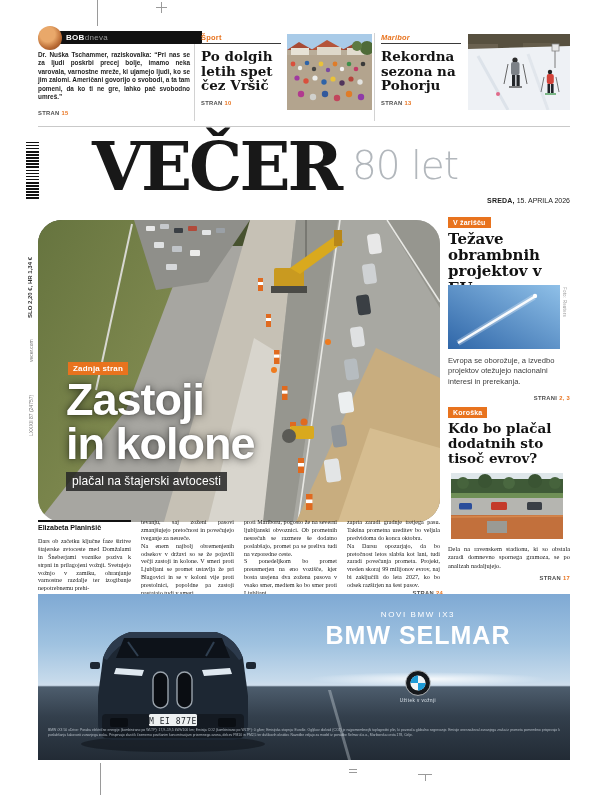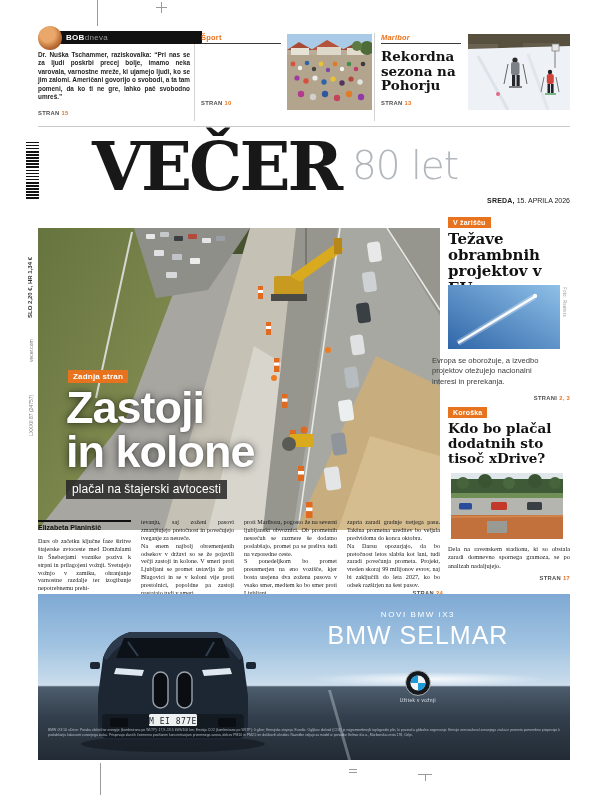--- a/index.html
+++ b/index.html
@@ -50,21 +50,21 @@
   
   .bodycol{position:absolute;font-family:"Liberation Serif",serif;font-size:6.15px;
            line-height:1.28;color:#181818;text-align:justify;white-space:pre-line;}
   .byline{position:absolute;font-size:7px;font-weight:bold;color:#111;}
   .byrule{position:absolute;height:2px;background:#111;}
   
   .ad{position:absolute;overflow:hidden;
       background:linear-gradient(180deg,#7fa9d4 0%,#9fc2e0 30%,#c2d8ea 50%,#cddded 54%,
                  #57false 54%,#4d5d6d 55%,#333f4c 72%,#222b35 100%);}
   .ad-kicker{position:absolute;color:#fff;font-size:8px;letter-spacing:1.6px;font-weight:normal;text-align:center;}
-  .ad-hl{position:absolute;color:#fff;font-size:25px;letter-spacing:1px;font-weight:normal;text-align:center;}
+  .ad-hl{position:absolute;color:#fff;font-size:25px;letter-spacing:1px;font-weight:bold;text-align:center;}
   .ad-tag{position:absolute;color:#f2f6f9;font-size:10px;letter-spacing:1.4px;text-align:center;}
   .ad-logo-tag{position:absolute;color:#dfe7ee;font-size:4.5px;letter-spacing:.5px;text-align:center;}
   .ad-disc{position:absolute;color:#c9d2da;font-size:3.4px;line-height:1.45;opacity:.85;text-align:justify;}
 </style>
 </head>
 <body>
 
 <div class="page">
 
   <div class="mark" style="left:97px;top:0;width:1px;height:26px;"></div>
@@ -80,20 +80,21 @@
   <div class="bob-bar" style="left:54px;top:31px;width:136px;height:13px;">
     <span>BOB</span><span class="lt">dneva</span>
   </div>
   <div class="bob-quote" style="left:38px;top:51px;width:152px;"><b>Dr. Nuška Tschammer, raziskovalka:</b><span> “Pri nas se za ljudi poskrbi precej bolje, imamo neka varovala, varnostne mreže, ki ujamejo ljudi, ko se jim zalomi. Američani govorijo o svobodi, a ta tam pomeni, da ko ti ne gre, lahko pač svobodno umreš.”</span></div>
   <div class="abs stran" style="left:38px;top:110px;">
     <span>STRAN</span> <b>15</b>
   </div>
 
   <div class="abs sec-label" style="left:201px;top:33px;">Šport</div>
   <div class="label-rule" style="left:201px;top:43px;width:80px;"></div>
+  <div class="teaser-hl" style="left:201px;top:49px;width:82px;">Po dolgih letih spet čez Vršič</div>
   <div class="abs stran" style="left:201px;top:100px;">
     <span>STRAN</span> <b>10</b>
   </div>
   <div class="photo" style="left:287px;top:34px;width:85px;height:76px;">
     <svg width="85" height="76" viewBox="0 0 85 76" preserveAspectRatio="none">
       <rect width="85" height="76" fill="#b9ad99"></rect>
       <rect width="85" height="16" fill="#a9cbe8"></rect>
       <polygon points="0,16 12,8 26,16" fill="#a84a34"></polygon>
         <rect x="4" y="14" width="18" height="7" fill="#e7e2d6"></rect>
       <polygon points="24,16 40,6 58,16" fill="#b5543a"></polygon>
@@ -177,21 +178,21 @@
   <div class="dateline" style="left:370px;top:197px;width:200px;">
     <b>SREDA,</b><span> 15. APRILA 2026</span>
   </div>
 
   <div class="abs" style="left:26px;top:142px;width:13px;height:57px;
        background:repeating-linear-gradient(0deg,#111 0 1.6px,#fff 1.6px 3.1px);"></div>
   <div class="vtext" style="left:27px;top:208px;height:110px;font-weight:bold;">SLO 2,20 €, HR 1,34 €</div>
   <div class="vtext small" style="left:28px;top:322px;height:40px;">vecer.com</div>
   <div class="vtext small" style="left:28px;top:366px;height:70px;">LXXXII 87 (24757)</div>
 
-  <div class="photo" style="left:38px;top:228px;width:402px;height:302px;">
+  <div class="photo" style="left:38px;top:220px;width:402px;height:302px;border-radius:24px;">
     <svg width="402" height="302" viewBox="0 0 402 302" preserveAspectRatio="none">
       <defs>
         <linearGradient id="grass" x1="0" y1="0" x2="1" y2="1">
           <stop offset="0" stop-color="#66743f"></stop>
             <stop offset="1" stop-color="#8d9558"></stop>
         </linearGradient>
       </defs>
       <rect width="402" height="302" fill="#a7a6a1"></rect>
       <rect width="240" height="26" fill="#47522f"></rect>
       <polygon points="0,0 160,0 88,190 0,302" fill="url(#grass)"></polygon>
@@ -293,27 +294,27 @@
             <stop offset="1" stop-color="#8fc0e8"></stop>
       </linearGradient>
         </defs>
       <rect width="112" height="64" fill="url(#sky)"></rect>
       <line x1="10" y1="58" x2="86" y2="12" stroke="#fff" stroke-width="6" opacity="0.3"></line>
       <line x1="10" y1="58" x2="86" y2="12" stroke="#fff" stroke-width="2.4" opacity="0.95"></line>
       <circle cx="87" cy="11" r="2.2" fill="#fff"></circle>
     </svg>
   </div>
   <div class="credit" style="left:562px;top:287px;height:60px;">Foto: Reuters</div>
-  <div class="rail-sum" style="left:432px;top:356px;width:120px;">Evropa se oborožuje, a izvedbo projektov otežujejo nacionalni interesi in prerekanja.</div>
+  <div class="rail-sum" style="left:448px;top:356px;width:120px;">Evropa se oborožuje, a izvedbo projektov otežujejo nacionalni interesi in prerekanja.</div>
   <div class="abs stran" style="left:448px;top:395px;width:122px;text-align:right;">
     <span>STRANI</span> <b>2, 3</b>
   </div>
 
   <div class="kicker" style="left:448px;top:407px;">Koroška</div>
-  <div class="rail-hl" style="left:448px;top:421px;width:124px;font-size:13.5px;line-height:1.12;">Kdo bo plačal dodatnih sto tisoč xDrive?</div>
+  <div class="rail-hl" style="left:448px;top:421px;width:124px;font-size:13.5px;line-height:1.12;">Kdo bo plačal dodatnih sto tisoč evrov?</div>
   <div class="photo" style="left:451px;top:473px;width:112px;height:66px;">
     <svg width="112" height="66" viewBox="0 0 112 66" preserveAspectRatio="none">
       <rect width="112" height="66" fill="#b9b9b4"></rect>
       <rect width="112" height="8" fill="#dfe7ea"></rect>
       <rect y="6" width="112" height="14" fill="#3f5a37"></rect>
       <circle cx="12" cy="10" r="6" fill="#46633c"></circle>
         <circle cx="34" cy="8" r="7" fill="#3a5433"></circle>
       <circle cx="58" cy="10" r="6" fill="#4a6840"></circle>
         <circle cx="84" cy="8" r="7" fill="#3a5433"></circle>
       <circle cx="104" cy="10" r="6" fill="#46633c"></circle>

